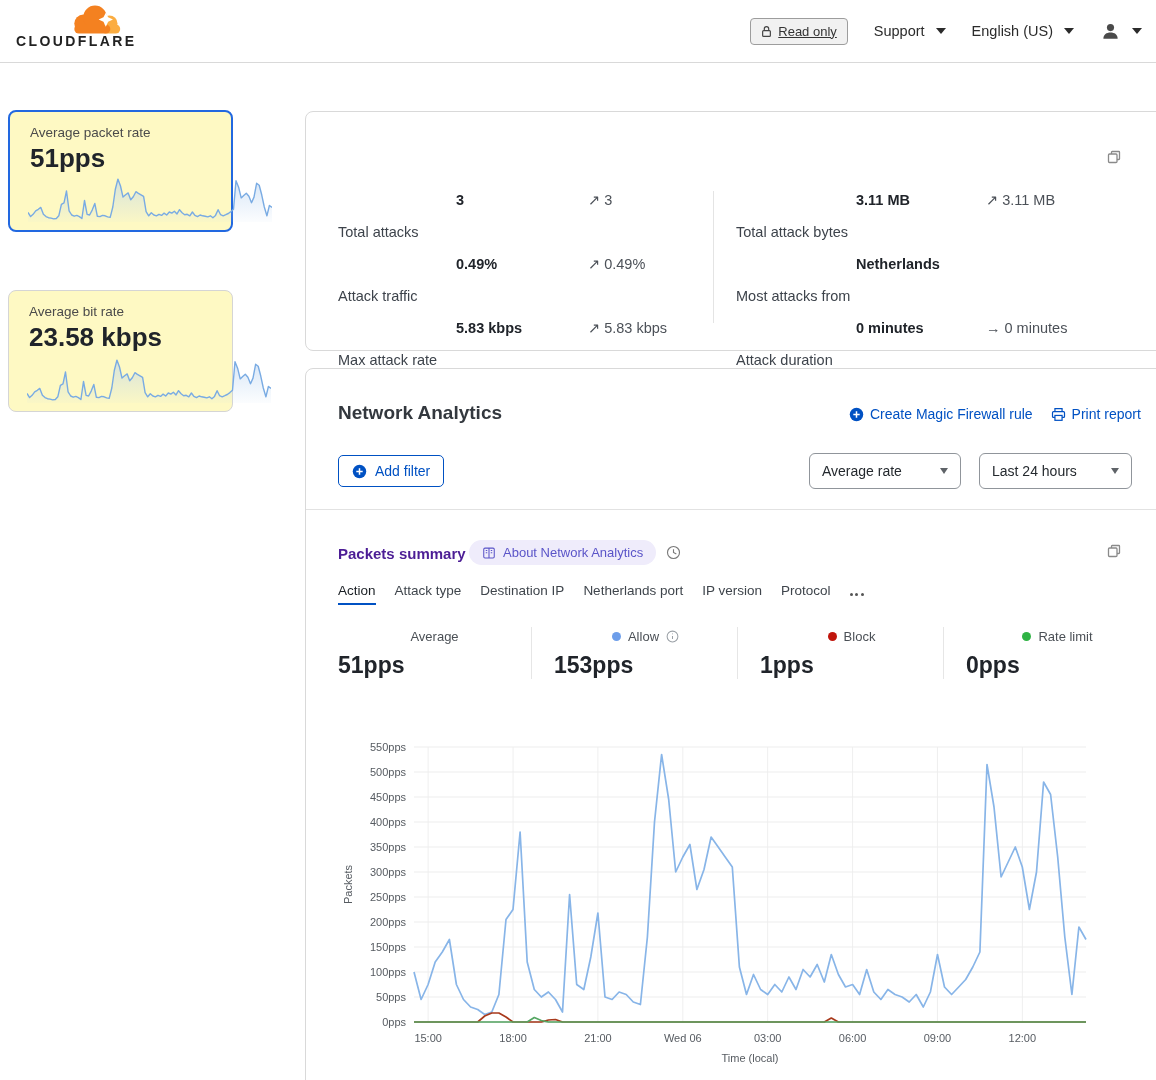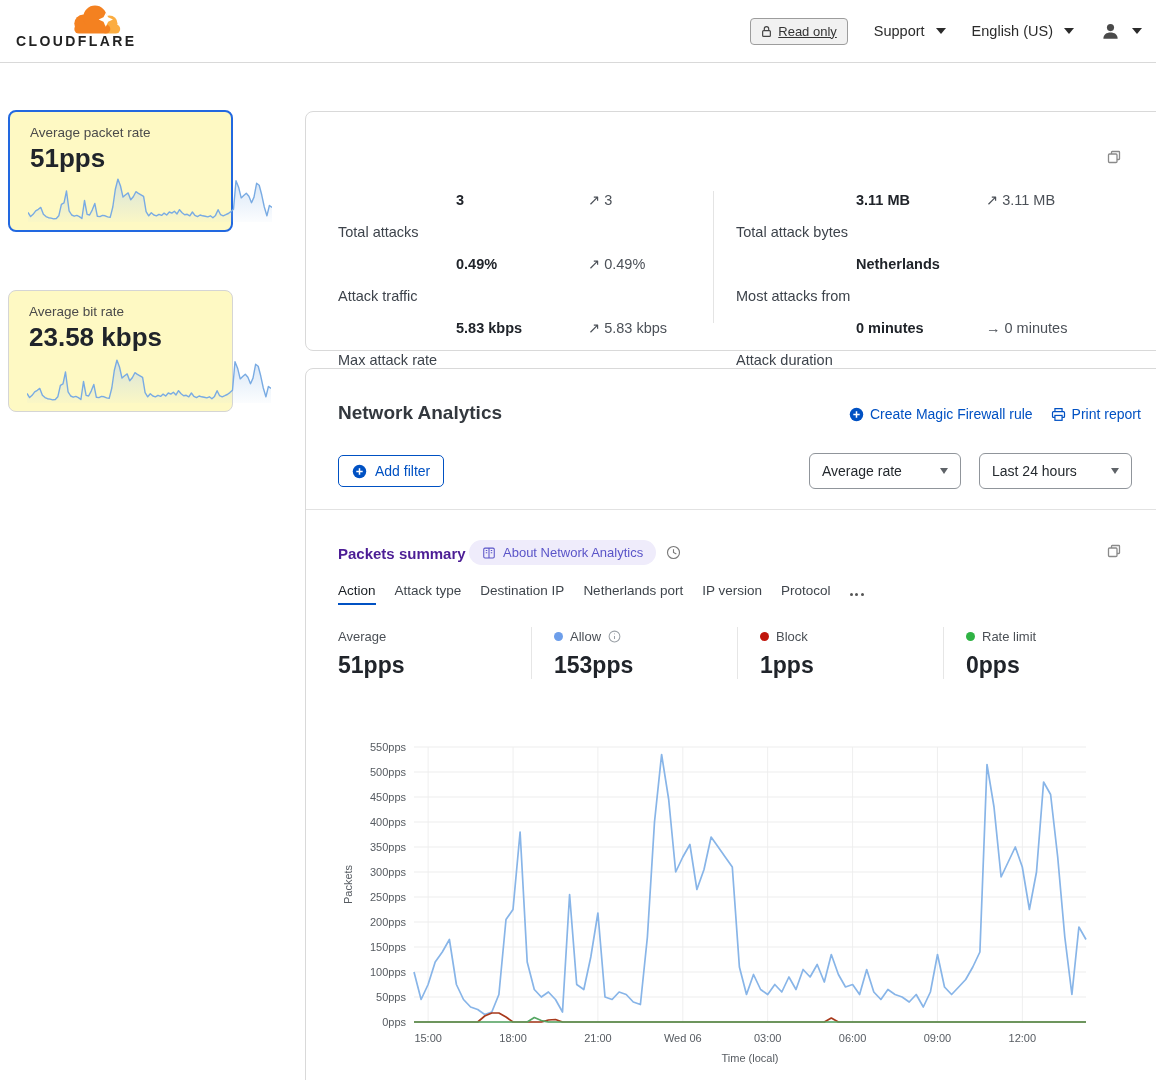--- a/index.html
+++ b/index.html
@@ -63,21 +63,21 @@
 
   .tabs{position:absolute;left:32px;top:214px;display:flex;gap:19px;align-items:flex-end;font-size:13.5px;color:#3f454c;}
   .tab{padding-bottom:5px;border-bottom:2px solid transparent;cursor:pointer;white-space:nowrap;}
   .tab.active{color:#1a1f24;border-bottom-color:#0051c3;}
   .more-dots{display:flex;gap:2.5px;padding-bottom:9px;cursor:pointer;}
   .more-dots i{width:3px;height:3px;border-radius:50%;background:#555;}
 
   .stats-row{position:absolute;left:32px;top:258px;display:flex;}
   .stat-cell{width:206px;box-sizing:border-box;padding-left:22px;border-left:1px solid #e6e6e6;}
   .stat-cell:first-child{padding-left:0;border-left:none;width:193px;}
-  .cell-top{display:flex;align-items:center;gap:7px;font-size:13px;color:#4b5056;height:18px;}
+  .cell-top{display:flex;align-items:center;gap:7px;font-size:13px;color:#4b5056;height:18px;justify-content:center;}
   .dot{width:9px;height:9px;border-radius:50%;background:#999;}
   .cell-value{margin-top:7px;font-size:23px;font-weight:700;color:#20242a;}
 
   .chart{position:absolute;left:32px;top:360px;line-height:0;}
   .tick{font-size:11px;fill:#565b61;font-family:"Liberation Sans",sans-serif;}
 </style>
 </head>
 <body>
 
 <div id="app">

